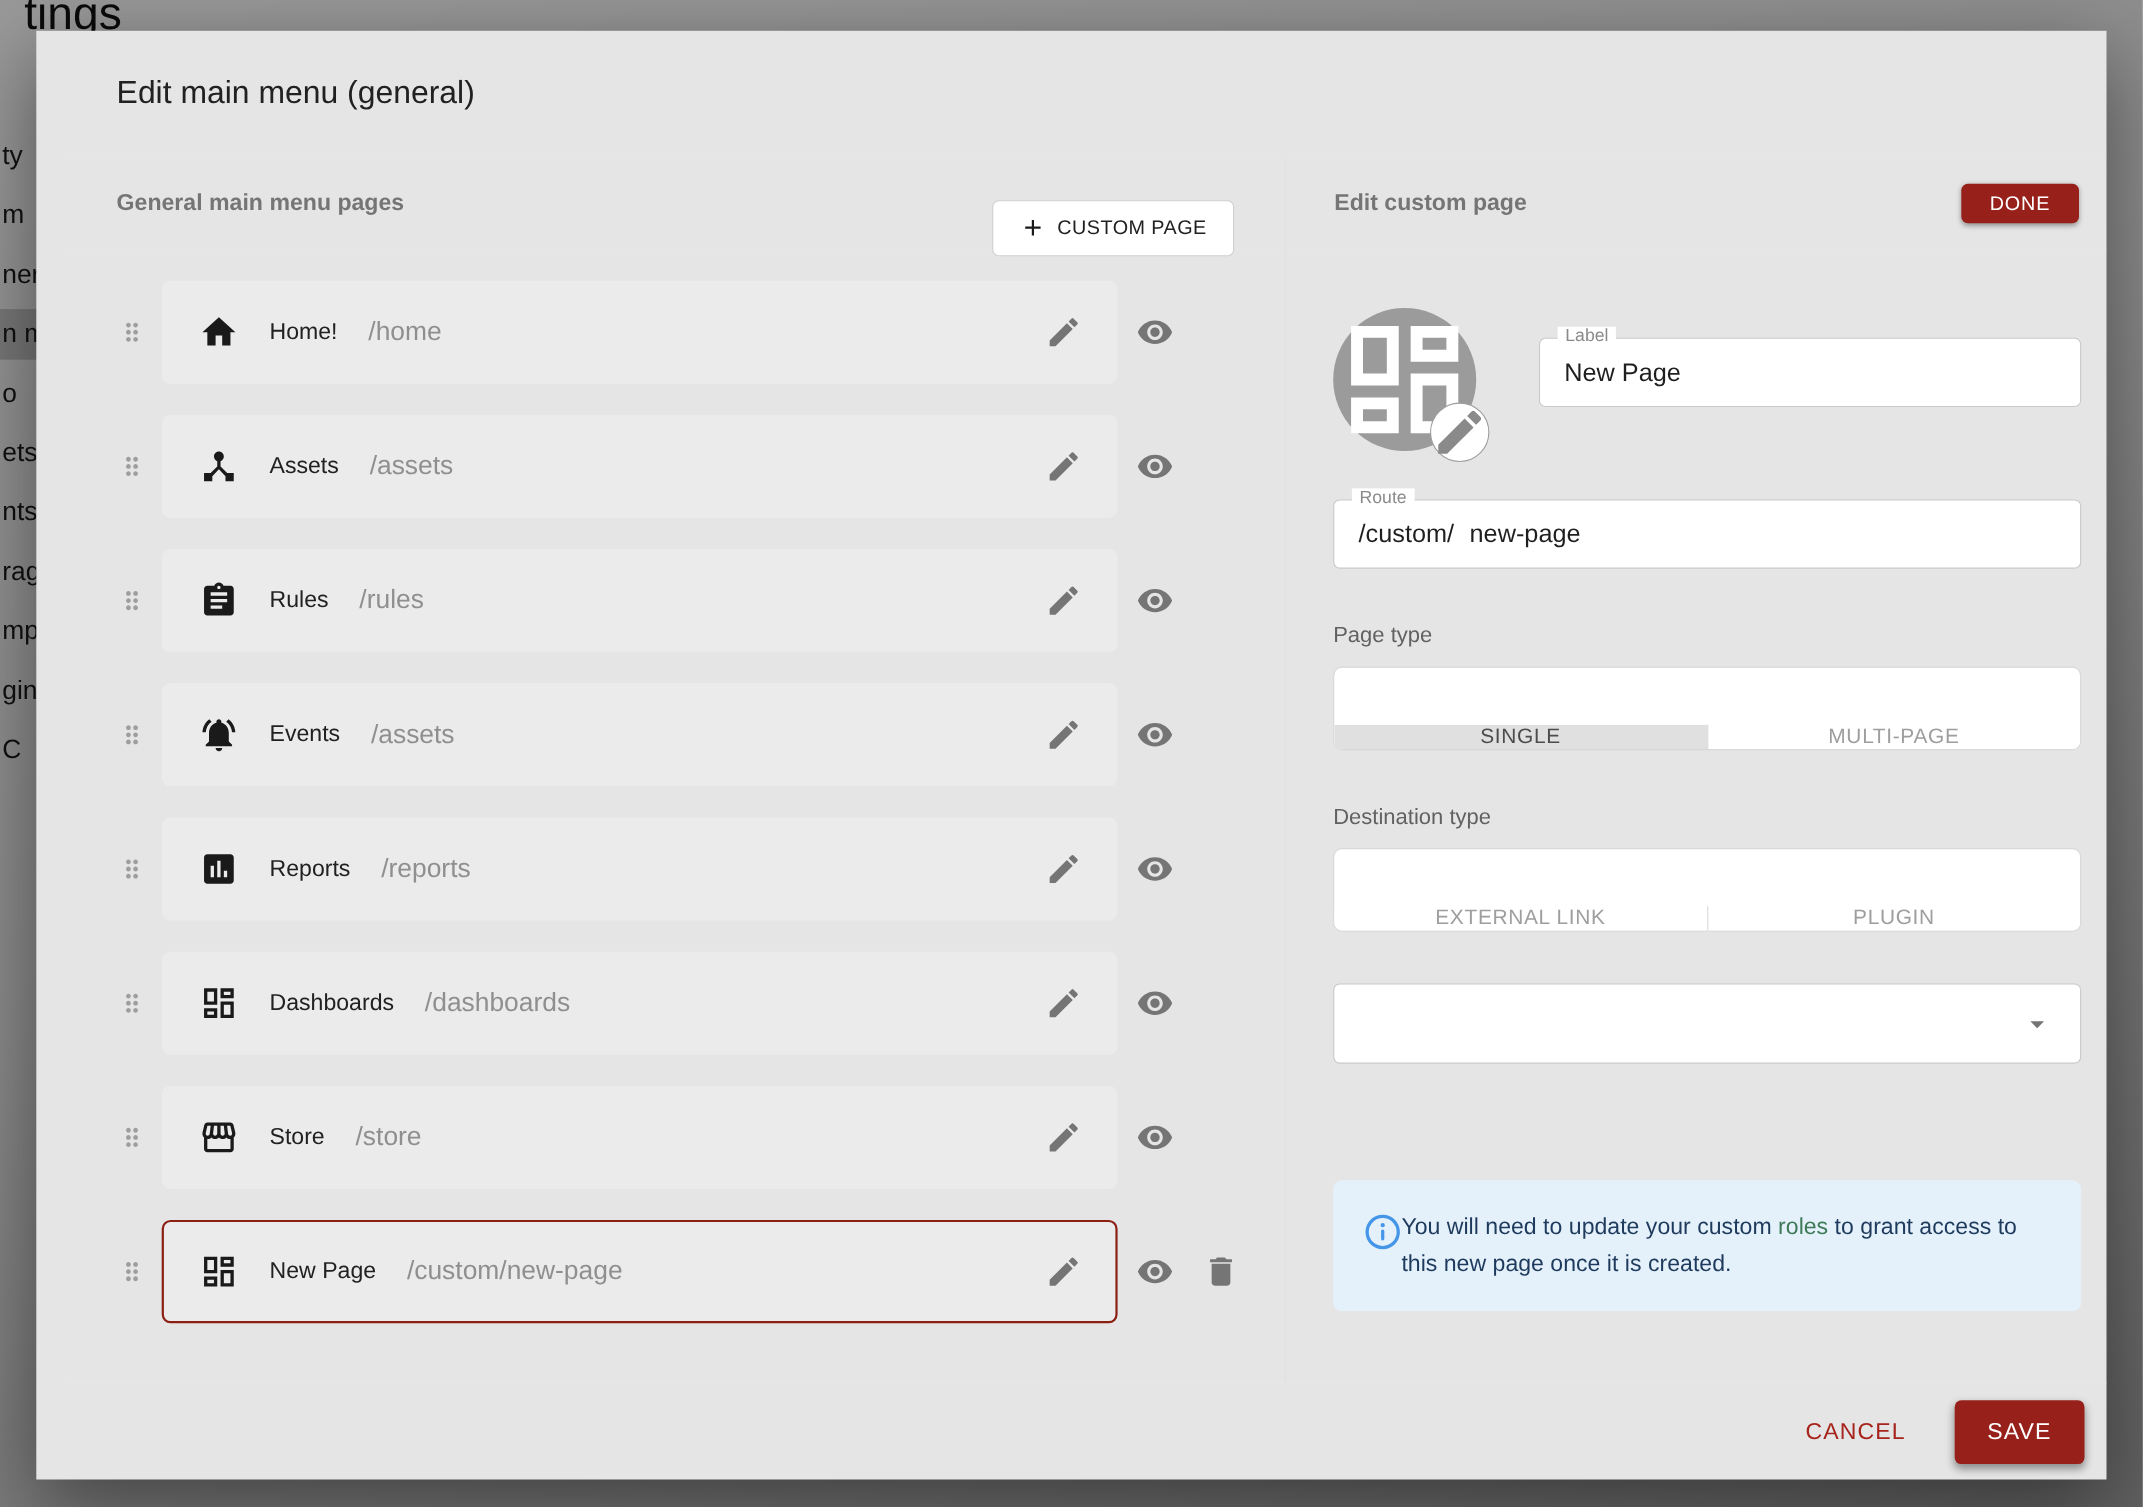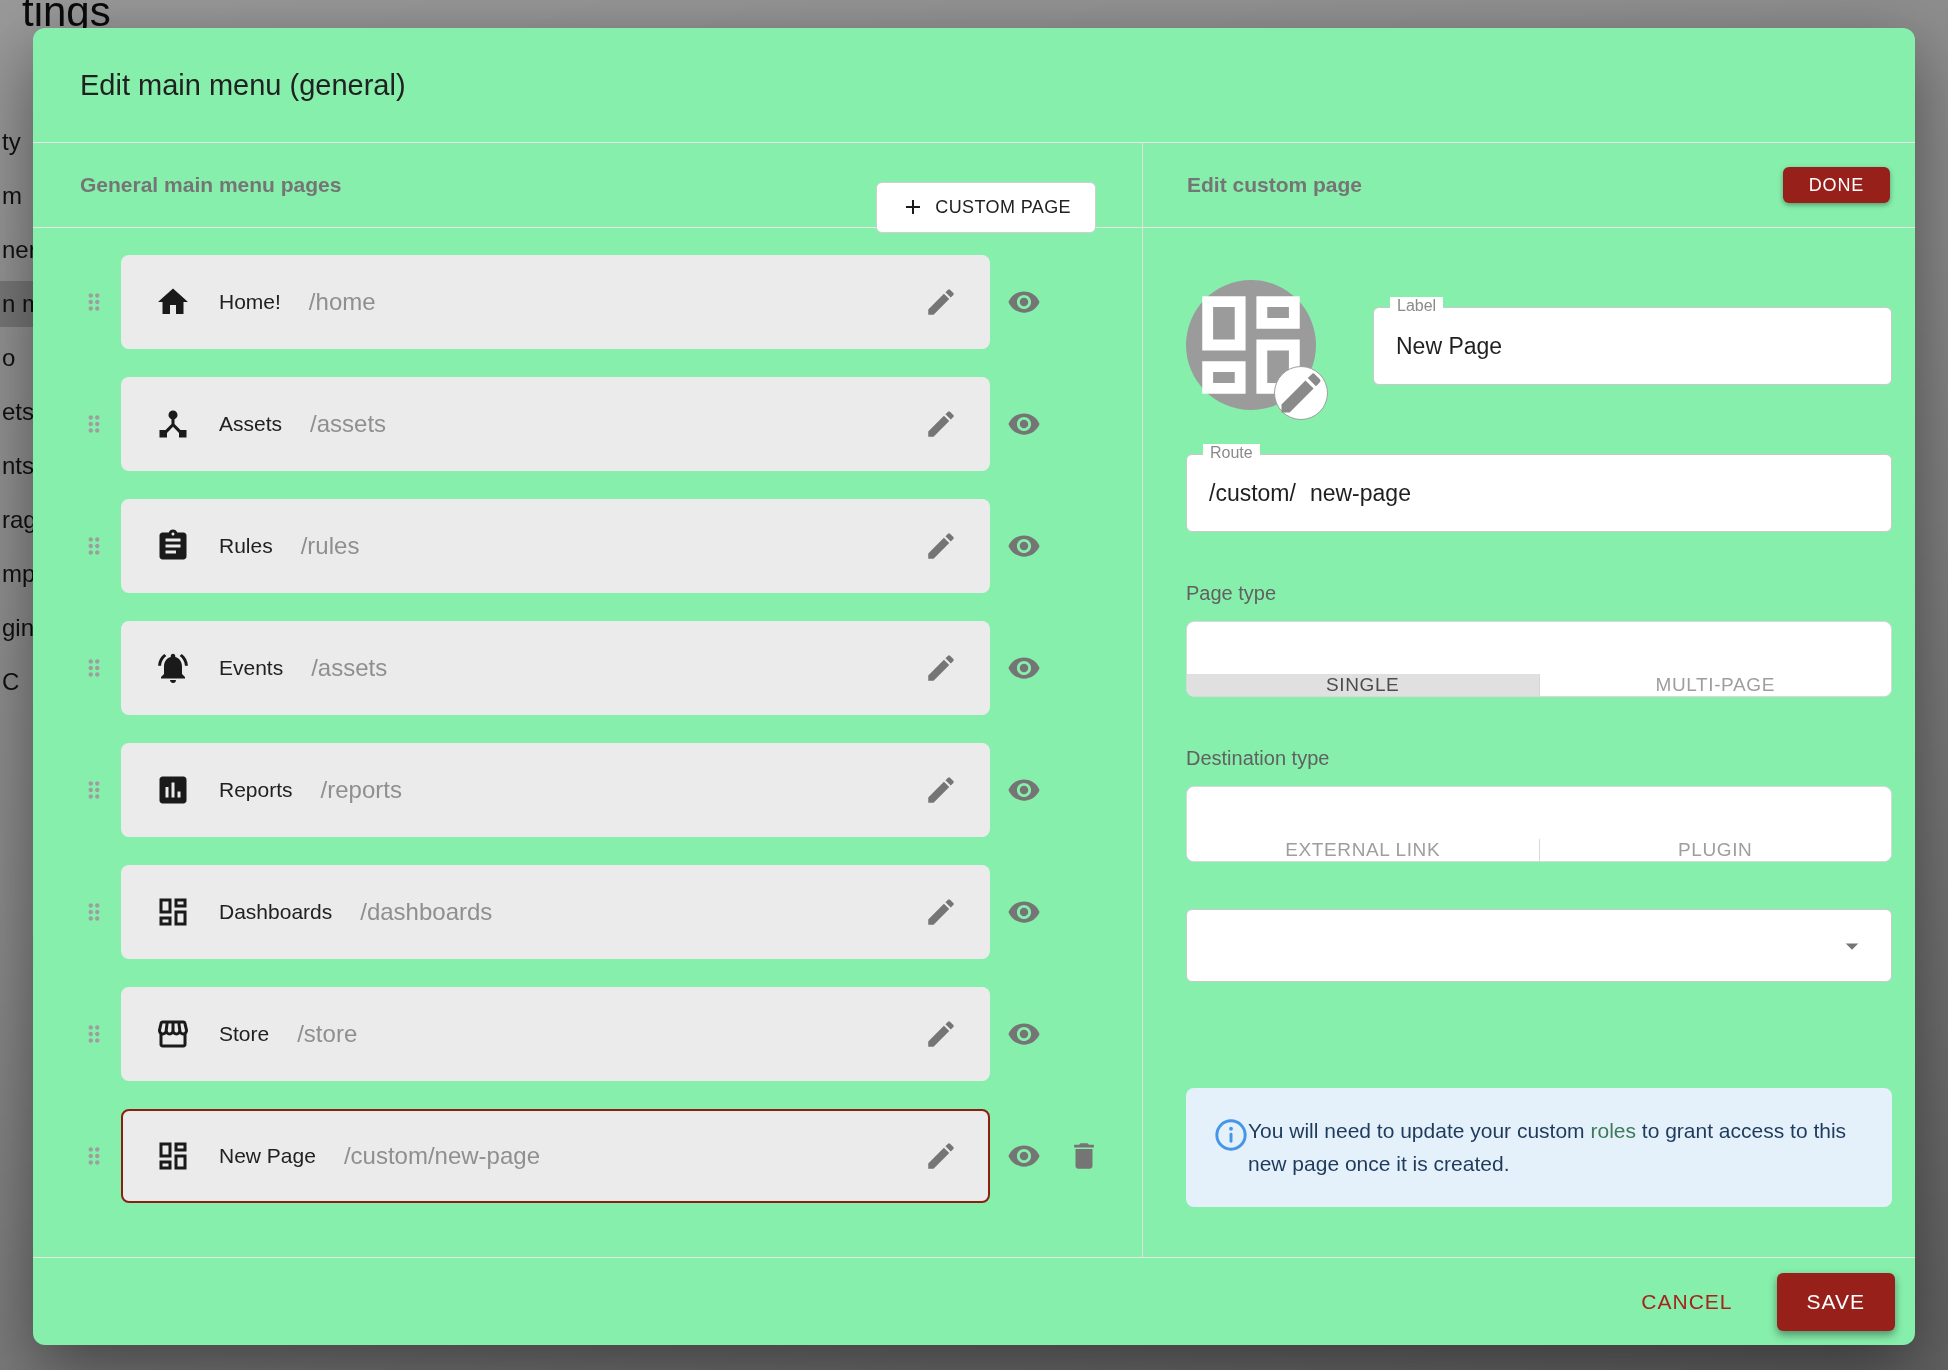--- a/index.html
+++ b/index.html
@@ -9,22 +9,22 @@
   
   .backdrop { position:absolute; inset:0; background:#ffffff; }
   .bd-heading { position:absolute; top:-12px; left:22px; font-size:42px; font-weight:500; color:#111; }
   .bd-frag { position:absolute; left:2px; font-size:24px; color:#1c1c1c; white-space:nowrap; }
   .bd-frag.hl { left:0; padding:9px 0 9px 2px; width:34px; background:#cfcfcf; }
   .overlay { position:absolute; inset:0;
     background:linear-gradient(160deg, rgba(0,0,0,0.40) 0%, rgba(0,0,0,0.46) 45%, rgba(0,0,0,0.62) 100%); }
 
   
   .modal { position:absolute; left:33px; top:28px; width:1882px; height:1317px;
-    background:#86efac; border-radius:12px; box-shadow:0 24px 70px rgba(0,0,0,.45);
-    display:flex; flex-direction:column; overflow:hidden; }
+    background:#e5e5e5; border-radius:0; box-shadow:0 24px 70px rgba(0,0,0,.45);
+    display:flex; flex-direction:column; overflow:hidden;padding-left:26px; }
   .modal-title { height:115px; flex:0 0 115px; display:flex; align-items:center;
     padding-left:47px; font-size:29px; color:#212121; border-bottom:1px solid #e6e6e6; }
   .modal-body { flex:1; display:flex; min-height:0; }
   .modal-footer { height:88px; flex:0 0 88px; border-top:1px solid #e6e6e6;
     display:flex; align-items:center; justify-content:flex-end; gap:44px; padding-right:20px; }
 
   
   .left-panel { width:1110px; flex:0 0 1110px; border-right:1px solid #e0e0e0;
     display:flex; flex-direction:column; min-height:0; }
   .right-panel { flex:1; display:flex; flex-direction:column; min-height:0; }
@@ -65,21 +65,21 @@
   .avatar-row { display:flex; }
   .avatar-wrap { position:relative; width:130px; height:130px; flex:0 0 130px; }
   .avatar-circle { width:130px; height:130px; border-radius:50%; background:#9b9b9b;
     display:flex; align-items:center; justify-content:center; }
   .avatar-circle svg { width:62px; height:62px; color:#fff; }
   .avatar-badge { position:absolute; right:-12px; bottom:-10px; width:54px; height:54px;
     border-radius:50%; background:#fff; border:1.5px solid #9e9e9e;
     display:flex; align-items:center; justify-content:center; cursor:pointer; }
   .avatar-badge svg { width:26px; height:26px; color:#8a8a8a; }
 
-  .field { position:relative; border:1px solid #c9c9c9; border-radius:6px; height:78px;
+  .field { position:relative; border:1px solid #c9c9c9; border-radius:6px; height:63px;
     display:flex; align-items:center; padding:0 22px; background:#fff; }
   .field .float-label { position:absolute; top:-11px; left:16px; background:#fff;
     padding:0 7px; font-size:16px; color:#8a8a8a; }
   .field .value { font-size:23px; color:#1f1f1f; }
   .label-field { flex:1; margin-left:57px; margin-top:27px; }
   .route-field { margin-top:44px; }
   .route-field .prefix { font-size:23px; color:#1f1f1f; }
   .route-field .value { margin-left:14px; }
 
   .section-label { margin-top:50px; font-size:20px; color:#616161; }

